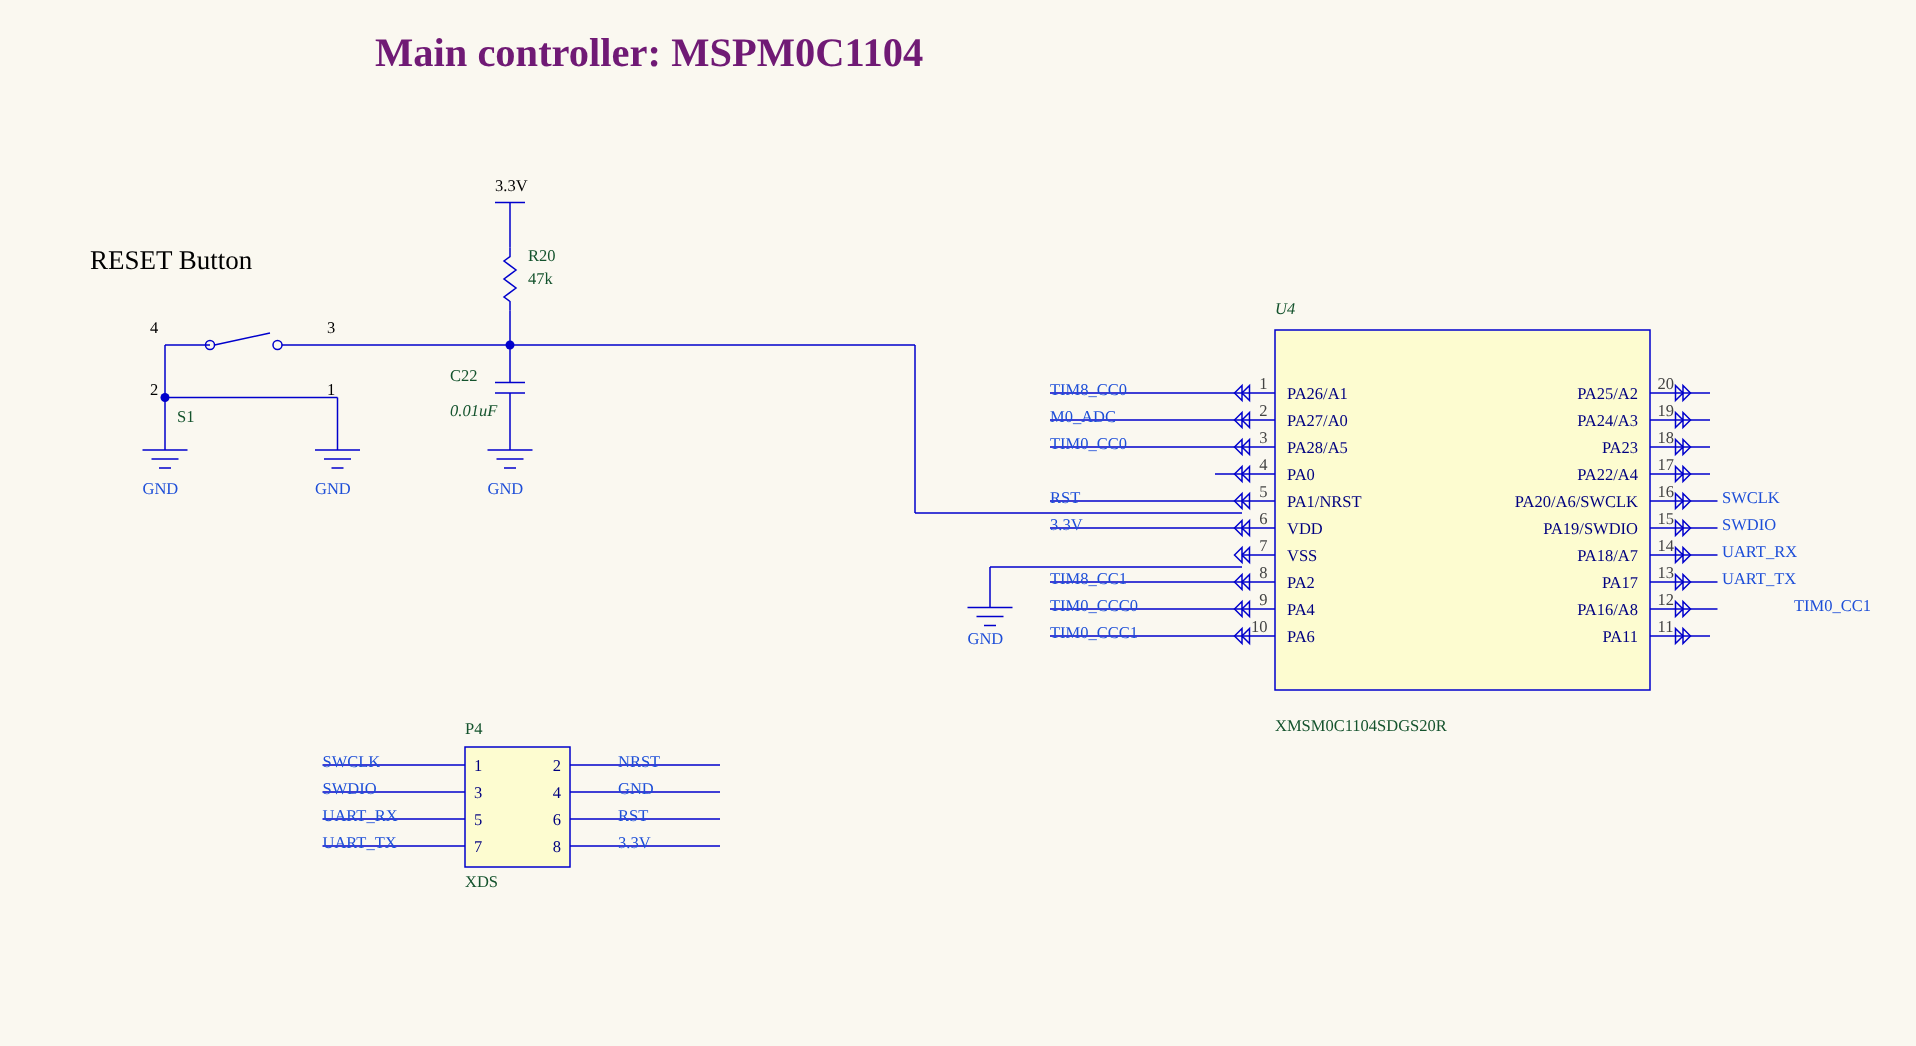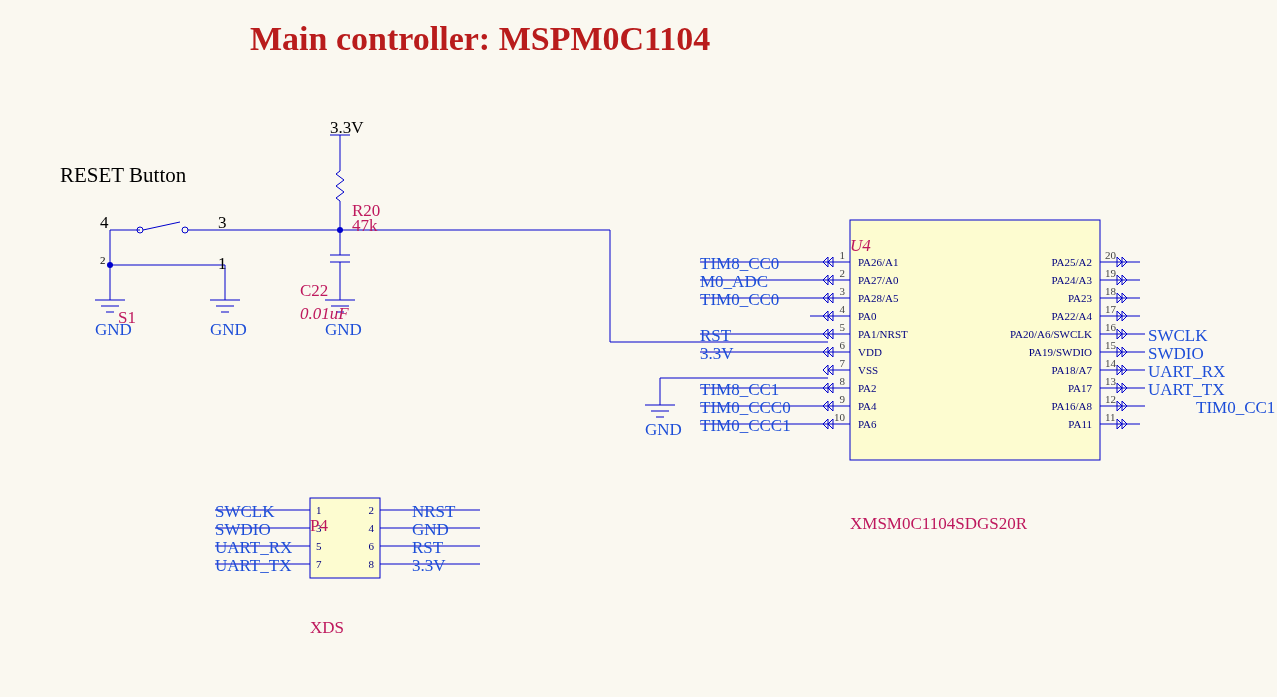--- a/index.html
+++ b/index.html
@@ -9,46 +9,46 @@
     font-family: "Times New Roman", serif;
     width: 1277px;
     height: 697px;
     position: relative;
     overflow: hidden;
   }
   .title {
     position: absolute;
     top: 20px;
     left: 250px;
-    font-size: 34px;
+    font-size: 27px;
     font-weight: bold;
-    color: #b91c1c;
+    color: #701a75;
   }
   .label {
     position: absolute;
-    font-size: 17px;
+    font-size: 11px;
     white-space: nowrap;
   }
   .net { color: #1d4ed8; }
-  .blue { color: #be185d; margin-top: 36px; }
+  .blue { color: #14532d; }
   .black { color: #000; }
   svg {
     position: absolute;
     top: 0;
     left: 0;
     overflow: visible;
   }
   .wire { stroke: #0000cc; stroke-width: 1; fill: none; }
   .comp { fill: #fdfcd0; stroke: #0000cc; stroke-width: 1; }
   .pin-stroke { stroke: #0000cc; stroke-width: 1; fill: none; }
   .pin-text { fill: #000080; font-size: 11px; font-family: "Times New Roman", serif; }
   .pin-num { fill: #444; font-size: 11px; font-family: "Times New Roman", serif; }
   .section-title {
     position: absolute;
-    font-size: 21px;
+    font-size: 18px;
     color: #000;
     font-family:"Times New Roman", serif;
   }
 </style>
 </head>
 <body>
 
 <div class="title">Main controller: MSPM0C1104</div>
 <div class="section-title" style="top:163px;left:60px;">RESET Button</div>
 

